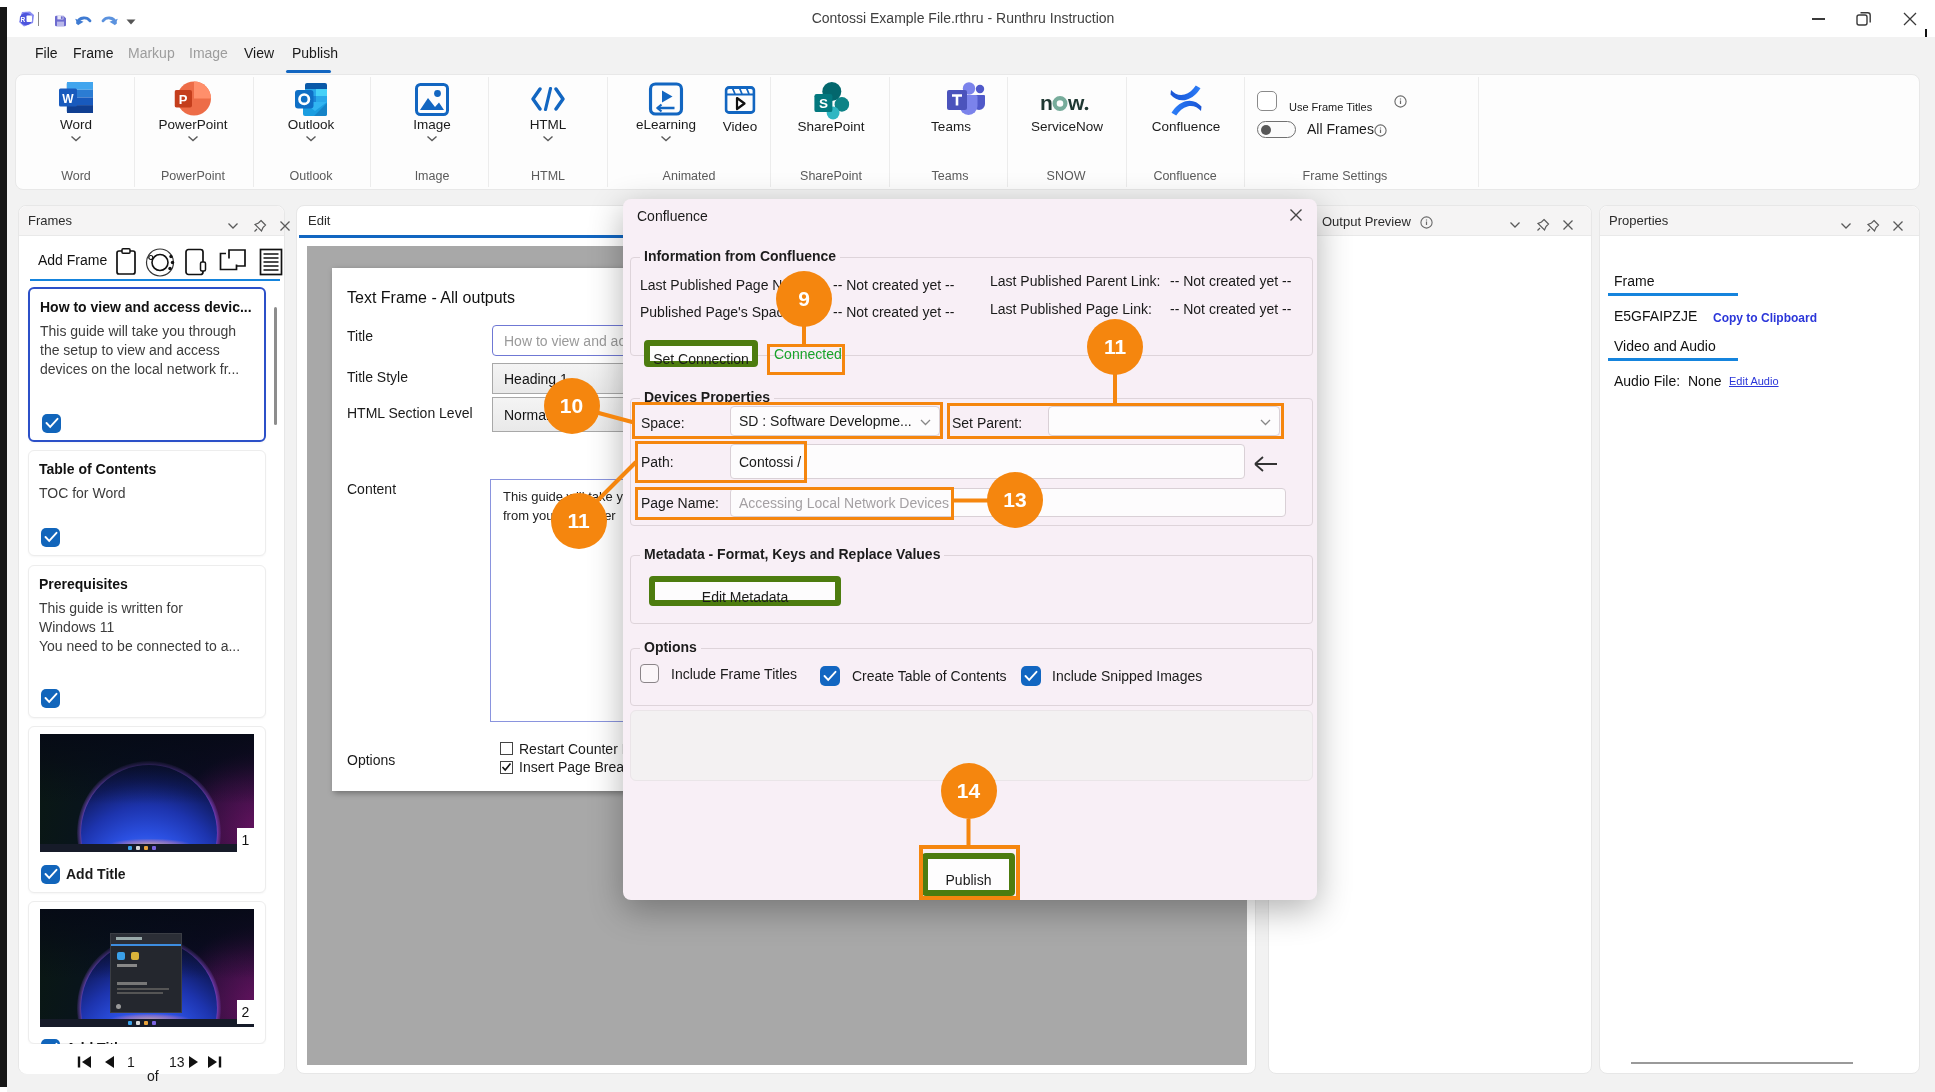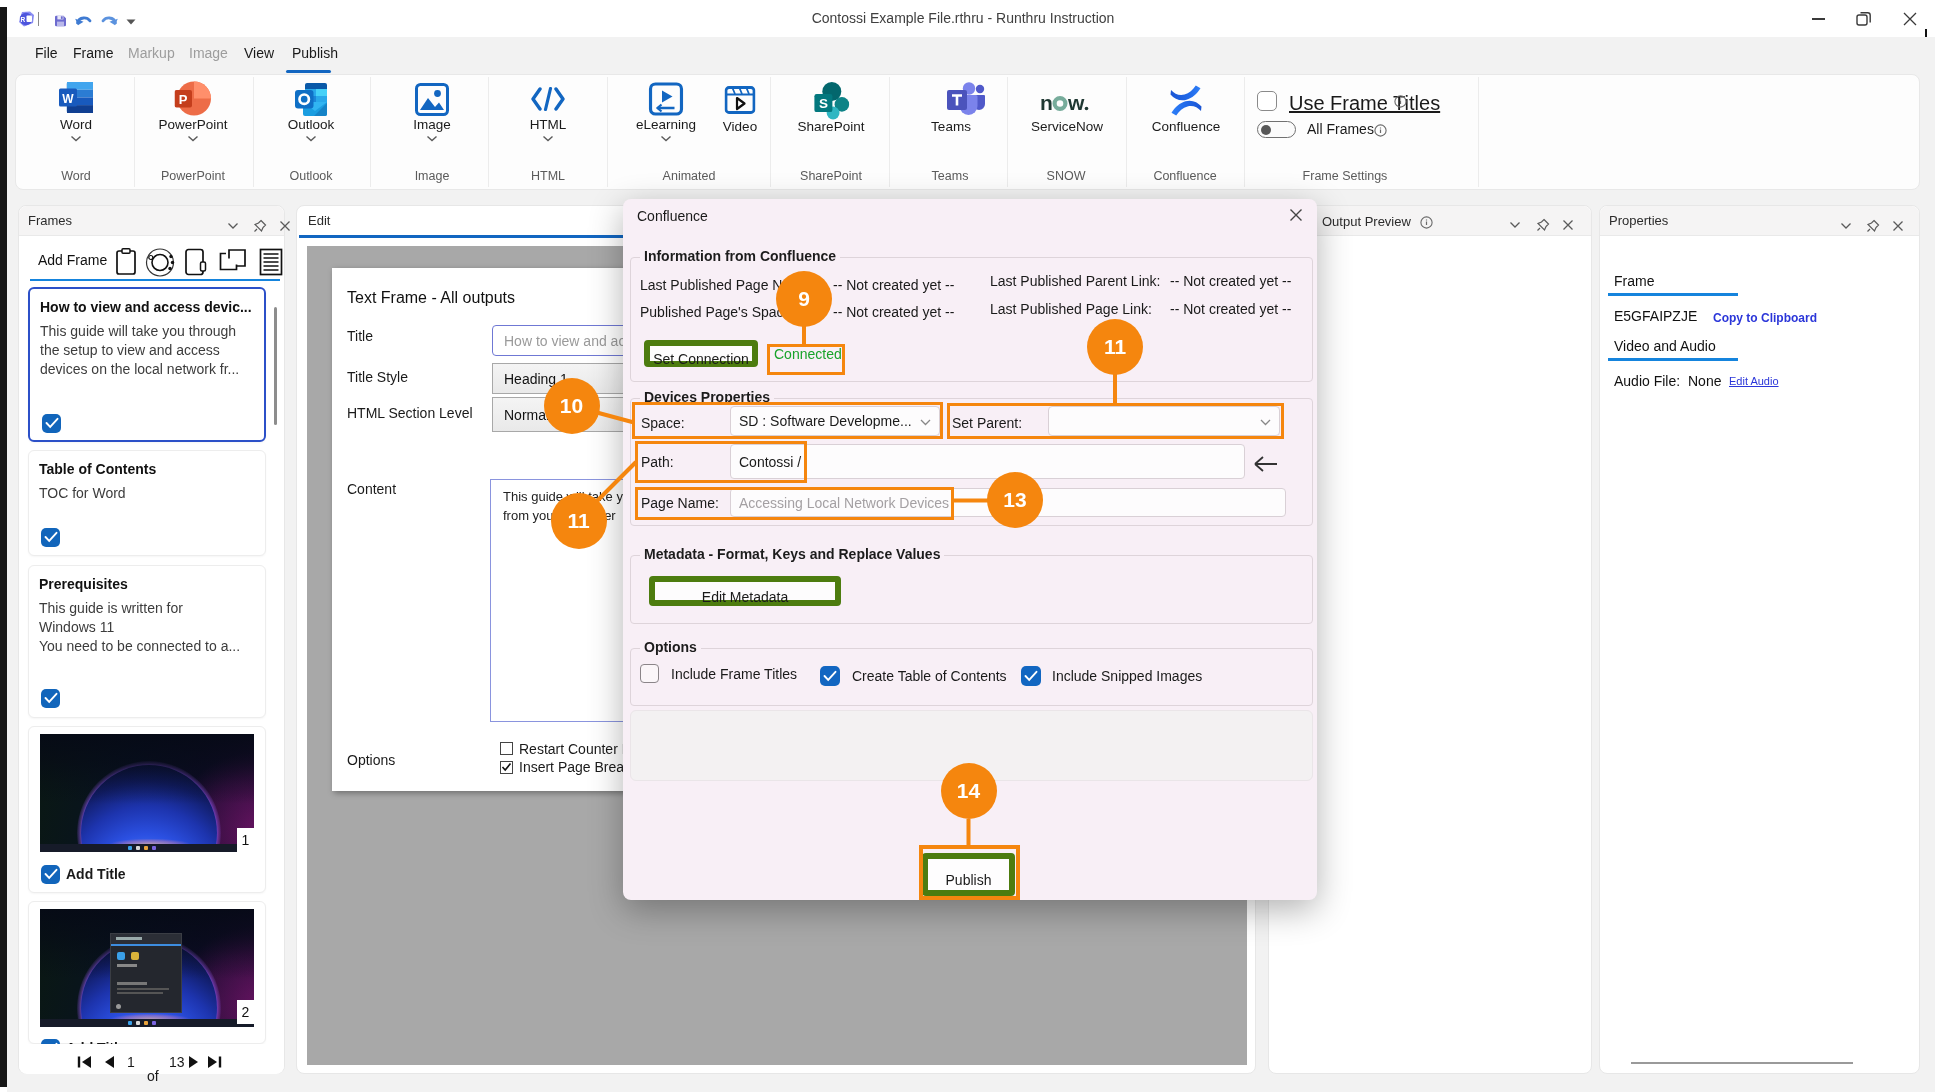--- a/index.html
+++ b/index.html
@@ -254,21 +254,21 @@
             <stop offset="1" stop-color="#1b55d4"></stop>
           </linearGradient>
     </defs>
     <path d="M1 11.5 C4.5 15.5, 9.5 17.5, 14.5 16 C19 14.7, 23 11.5, 25.8 7 L30.5 9.8 C27 15.5, 22 19.8, 16.5 21.3 C10 23, 4.5 20.5, 0.5 16 Z" fill="url(#cfg1)" transform="translate(1,-4.5)"></path>
     <path d="M33 23.5 C29.5 19.5, 24.5 17.5, 19.5 19 C15 20.3, 11 23.5, 8.2 28 L3.5 25.2 C7 19.5, 12 15.2, 17.5 13.7 C24 12, 29.5 14.5, 33.5 19 Z" fill="url(#cfg2)" transform="translate(-1,4.5)"></path>
   </svg>
   <div class="rlabel" style="left:1170px;top:44px;">Confluence</div>
   <div class="rgroup" style="left:1169px;">Confluence</div>
 
   <div class="abs" style="left:1241px;top:16px;width:20px;height:20px;border:1.6px solid #8a8a8a;border-radius:5px;background:#fff;"></div>
-  <div class="abs" style="left:1273px;top:17px;font-size:20px;text-decoration:underline;">Use Frame Titles</div>
+  <div class="abs" style="left:1273px;top:26px;font-size:11px;">Use Frame Titles</div>
   <svg class="abs" style="left:1378px;top:20px;" width="13" height="13" viewBox="0 0 13 13">
         <circle cx="6.5" cy="6.5" r="5.6" fill="none" stroke="#6a6a6a" stroke-width="1.1"></circle>
         <path d="M6.5 5.6 v3.4 M6.5 3.4 v1.2" stroke="#6a6a6a" stroke-width="1.2"></path>
       </svg>
   <div class="abs" style="left:1241px;top:46px;width:39px;height:17px;border:1px solid #707070;border-radius:9px;background:#fbfbfb;"></div>
   <div class="abs" style="left:1245px;top:49.5px;width:10px;height:10px;border-radius:50%;background:#585858;"></div>
   <div class="abs" style="left:1291px;top:46px;font-size:14px;">All Frames</div>
   <svg class="abs" style="left:1358px;top:49px;" width="13" height="13" viewBox="0 0 13 13">
         <circle cx="6.5" cy="6.5" r="5.6" fill="none" stroke="#6a6a6a" stroke-width="1.1"></circle>
         <path d="M6.5 5.6 v3.4 M6.5 3.4 v1.2" stroke="#6a6a6a" stroke-width="1.2"></path>
@@ -504,21 +504,21 @@
   <div class="abs" style="left:129px;top:169px;font-size:11px;color:#2b36d9;text-decoration:underline;">Edit Audio</div>
   <div class="abs" style="left:31px;top:856px;width:222px;height:2px;background:#9a9a9a;"></div>
 </div>
 
 <div id="dialog">
   <div class="dtext" style="left:14px;top:9px;">Confluence</div>
   <svg class="abs" style="left:666px;top:9px;" width="14" height="14" viewBox="0 0 14 14">
         <path d="M1.5 1.5 L12.5 12.5 M12.5 1.5 L1.5 12.5" stroke="#444" stroke-width="1.4"></path>
       </svg>
 
-  <div class="fieldset" style="left:7px;top:58px;width:683px;height:125px;">
+  <div class="fieldset" style="left:7px;top:58px;width:683px;height:99px;">
     <div class="flegend">Information from Confluence</div>
   </div>
   <div class="dtext" style="left:17px;top:78px;">Last Published Page Name:</div>
   <div class="dtext" style="left:210px;top:78px;">-- Not created yet --</div>
   <div class="dtext" style="left:367px;top:74px;">Last Published Parent Link:</div>
   <div class="dtext" style="left:547px;top:74px;">-- Not created yet --</div>
   <div class="dtext" style="left:17px;top:105px;">Published Page's Space Key:</div>
   <div class="dtext" style="left:210px;top:105px;">-- Not created yet --</div>
   <div class="dtext" style="left:367px;top:102px;">Last Published Page Link:</div>
   <div class="dtext" style="left:547px;top:102px;">-- Not created yet --</div>

